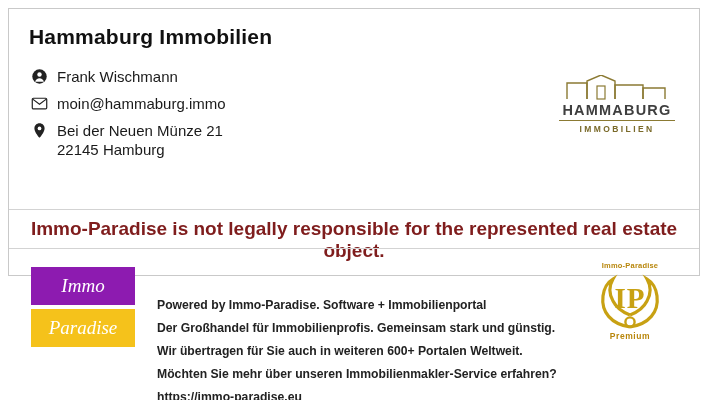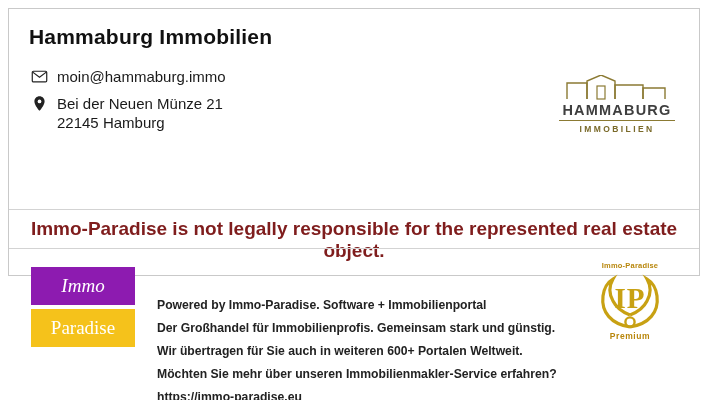--- a/index.html
+++ b/index.html
@@ -132,20 +132,21 @@
     font-size: 19px;
   }
   .ip-paradise {
     background: #f5c21b;
     color: #ffffff;
     height: 38px;
     display: flex;
     align-items: center;
     justify-content: center;
     font-family: "Liberation Serif", serif;
+    font-style: italic;
     font-size: 19px;
     margin-top: 4px;
   }
   .footer-text {
     position: absolute;
     left: 148px;
     top: 262px;
     width: 400px;
     font-size: 12.2px;
     line-height: 23px;
@@ -196,20 +197,30 @@
 </head>
 <body>
 
 <div class="card">
 
   <div class="title">Hammaburg Immobilien</div>
 
   <div class="contact">
 
 
+    <div class="crow">
+      <span class="cicon">
+        <svg width="17" height="17" viewBox="0 0 24 24" fill="none" stroke="#222" stroke-width="1.8">
+          <circle cx="12" cy="12" r="10.2" fill="#222" stroke="none"></circle>
+          <circle cx="12" cy="9.2" r="3.1" fill="#fff" stroke="none"></circle>
+          <path d="M5.8 19.5c0.9-3.4 3.3-5.1 6.2-5.1s5.3 1.7 6.2 5.1" fill="#fff" stroke="none"></path>
+        </svg>
+      </span>
+      <span class="ctext">Frank Wischmann</span>
+    </div>
 
     <div class="crow">
       <span class="cicon">
         <svg width="17" height="17" viewBox="0 0 24 24" fill="none" stroke="#222" stroke-width="1.7">
           <rect x="1.8" y="4.6" width="20.4" height="15" rx="1.6"></rect>
           <path d="M2.4 5.8 L12 13.2 L21.6 5.8"></path>
         </svg>
       </span>
       <span class="ctext">moin@hammaburg.immo</span>
     </div>

